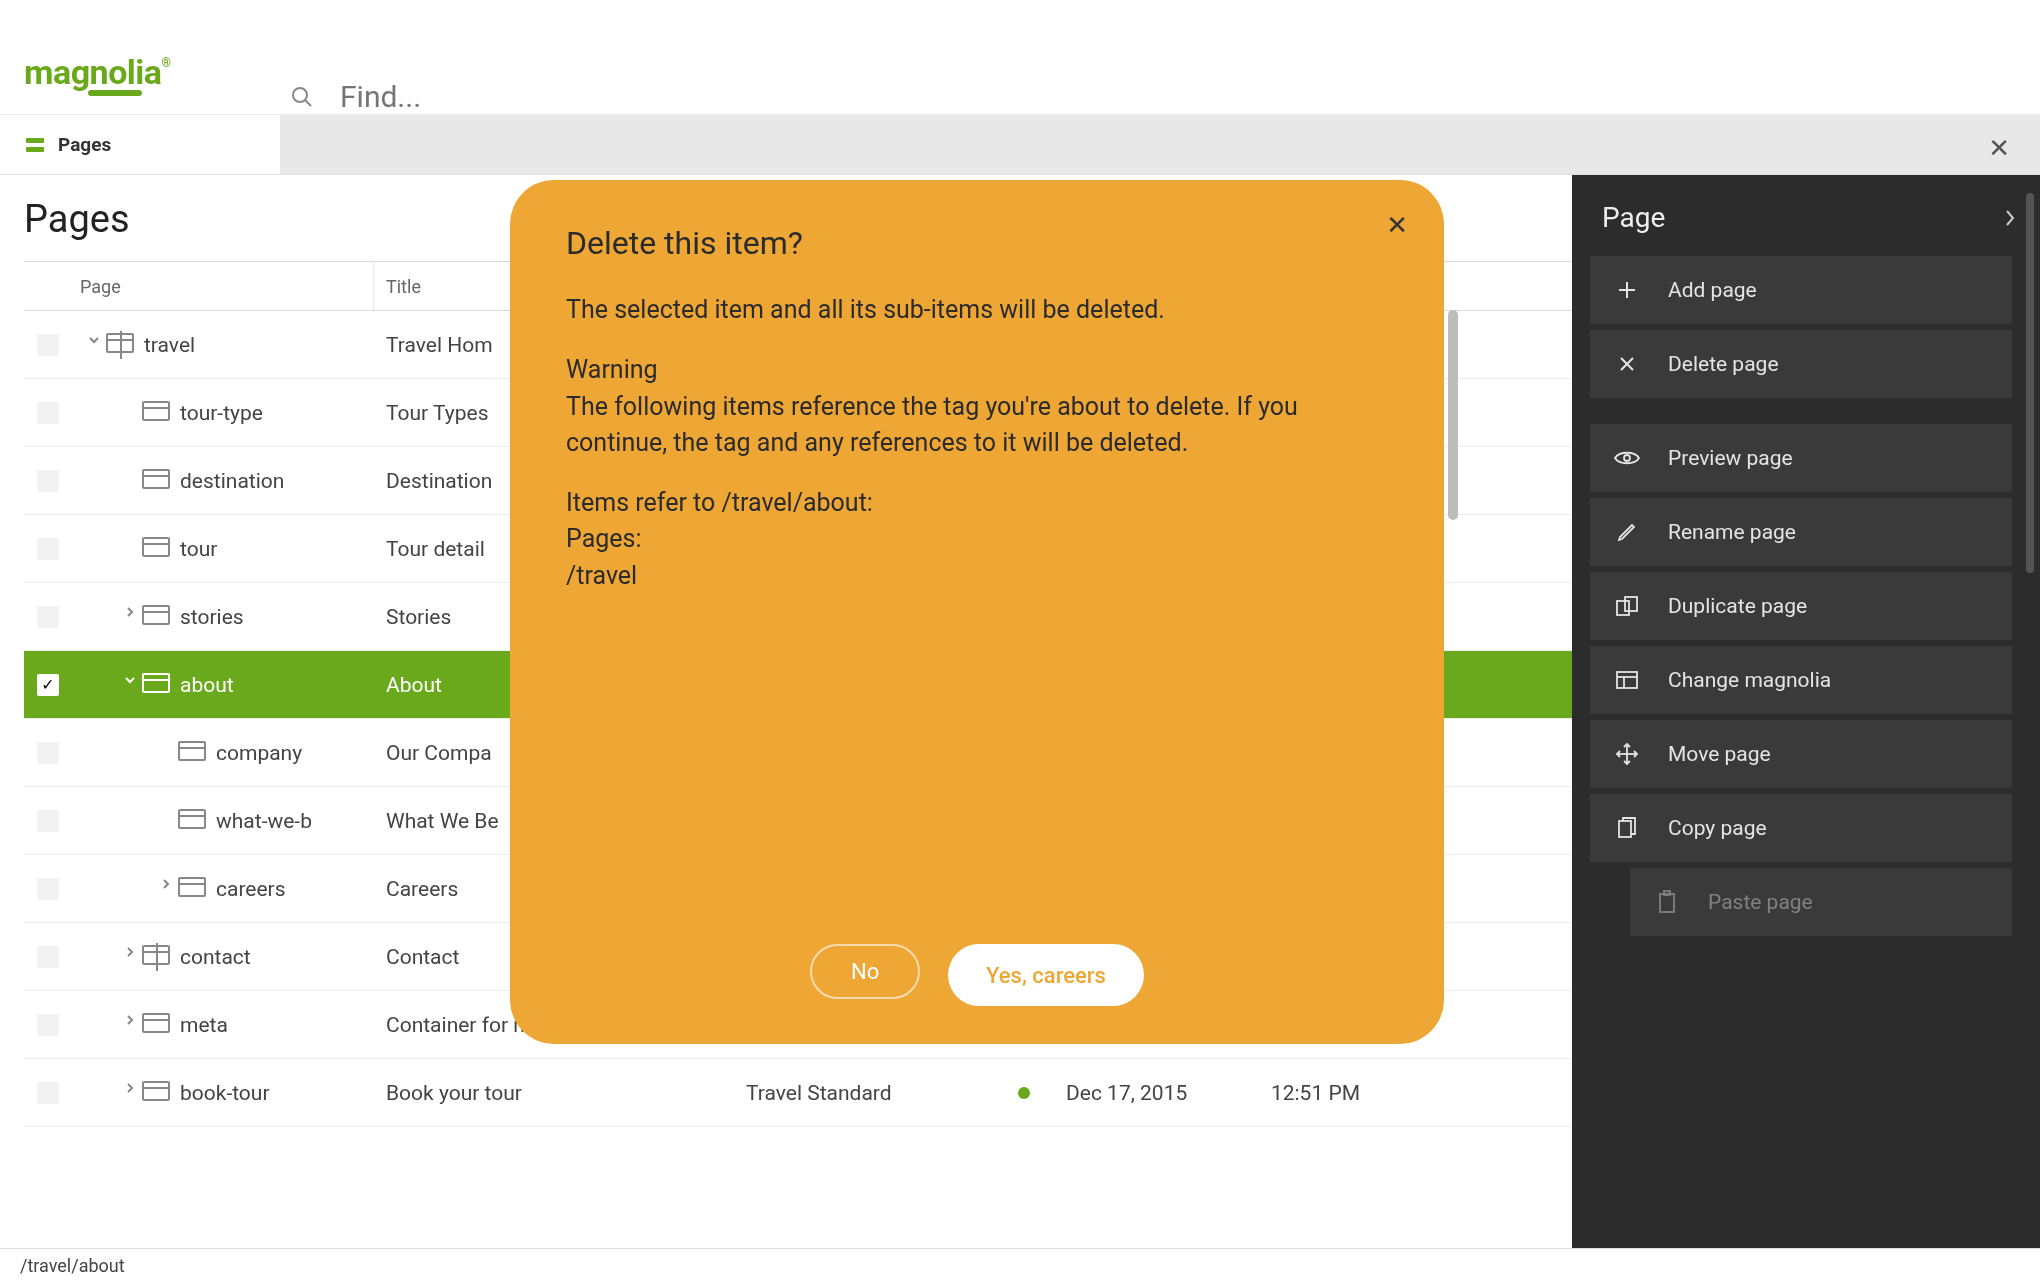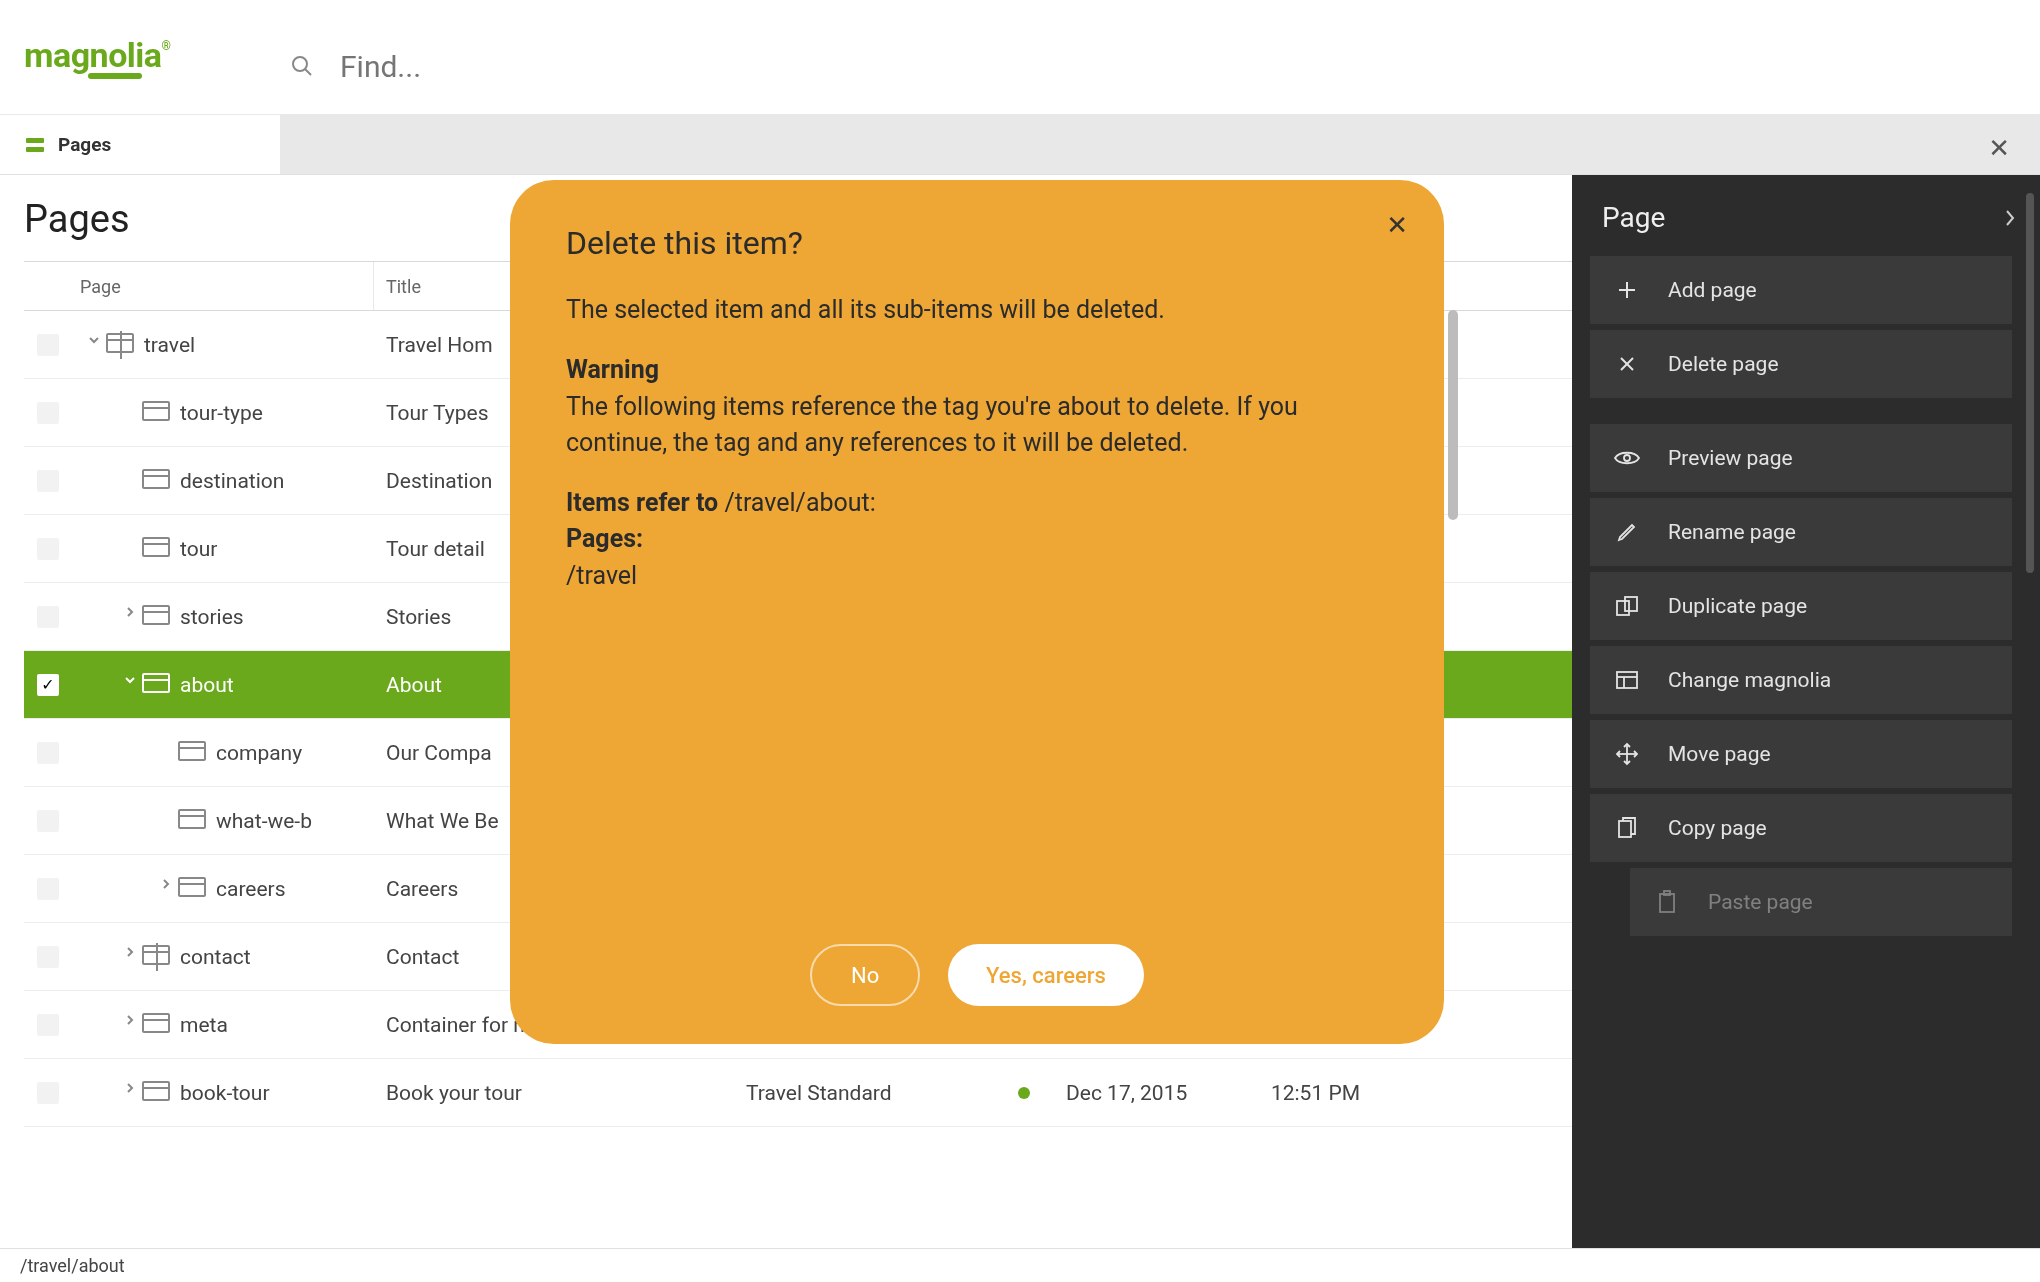--- a/index.html
+++ b/index.html
@@ -1,19 +1,19 @@
 <!DOCTYPE html>
 <html><head>
 <meta charset="utf-8">
 <style>
 * { margin: 0; padding: 0; box-sizing: border-box; font-family: -apple-system, BlinkMacSystemFont, "Segoe UI", Roboto, "Helvetica Neue", Arial, sans-serif; }
 html, body { width: 100%; height: 100%; overflow: hidden; background: #fff; }
 
 
-.top-header { height: 115px; display: flex; align-items: center; border-bottom: 1px solid #e9e9e9; }
+.top-header { height: 115px; display: flex; align-items: flex-end; border-bottom: 1px solid #e9e9e9; }
 .logo-area { width: 280px; padding: 18px 24px; }
 .logo-text { font-size: 34px; font-weight: 700; color: #6aa91c; letter-spacing: -0.5px; position: relative; }
 .logo-text .reg { font-size: 12px; vertical-align: top; position: relative; top: 4px; }
 .logo-underline { width: 54px; height: 6px; background: #6aa91c; border-radius: 3px; margin-top: -2px; margin-left: 64px; }
 .search-area { flex: 1; padding: 18px 0 0 10px; display: flex; align-items: center; gap: 26px; color: #aaa; }
 .search-icon svg { width: 24px; height: 24px; }
 .search-input { border: none; font-size: 30px; color: #aaa; outline: none; width: 100%; background: transparent; }
 
 
 .sub-header { height: 60px; display: flex; align-items: stretch; border-bottom: 1px solid #e0e0e0; position: relative; }
@@ -76,23 +76,23 @@
 
 .footer-bar { height: 34px; border-top: 1px solid #e0e0e0; padding: 6px 20px; font-size: 18px; color: #444; background: #fff; }
 
 
 .dialog-backdrop { position: absolute; inset: 0; pointer-events: none; }
 .dialog { position: absolute; top: 180px; left: 510px; width: 934px; height: 864px; background: #eea634; border-radius: 44px; padding: 44px 56px 40px 56px; color: #2b2b2b; pointer-events: auto; }
 .dialog-close { position: absolute; top: 30px; right: 36px; font-size: 26px; color: #333; cursor: pointer; }
 .dialog-title { font-size: 32px; font-weight: 400; margin-bottom: 30px; }
 .dialog-body { font-size: 25px; line-height: 1.45; }
 .dialog-body p { margin-bottom: 24px; }
-.dialog-body strong { font-weight: 700; }
+.dialog-body strong { font-weight: 400; }
 .dialog-buttons { position: absolute; bottom: 38px; left: 0; right: 0; display:flex; justify-content:center; gap: 28px; }
-.btn-no { width: 110px; height: 62px; border: 2px solid rgba(255,255,255,0.6); background: transparent; color: #fff; border-radius: 40px; font-size: 22px; cursor: pointer; }
+.btn-no { width: 110px; height: 55px; border: 2px solid rgba(255,255,255,0.6); background: transparent; color: #fff; border-radius: 40px; font-size: 22px; cursor: pointer; }
 .btn-yes { padding: 0 38px; height: 62px; background: #fff; color: #eea634; border: none; border-radius: 40px; font-size: 22px; font-weight: 500; cursor: pointer; }
 
 
 .dialog-scroll-ind { position: absolute; right: -14px; top: 130px; width: 10px; height: 210px; background: #bcbcbc; border-radius: 5px; }
 
 svg { display: block; }
 </style>
 </head>
 <body>
 

